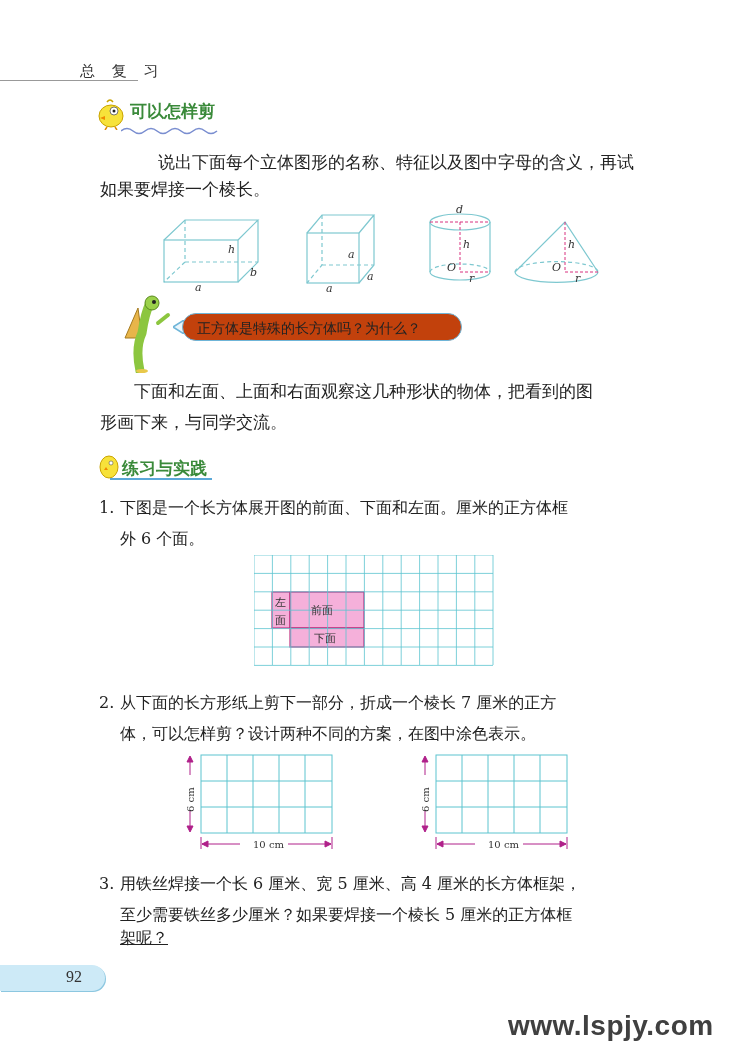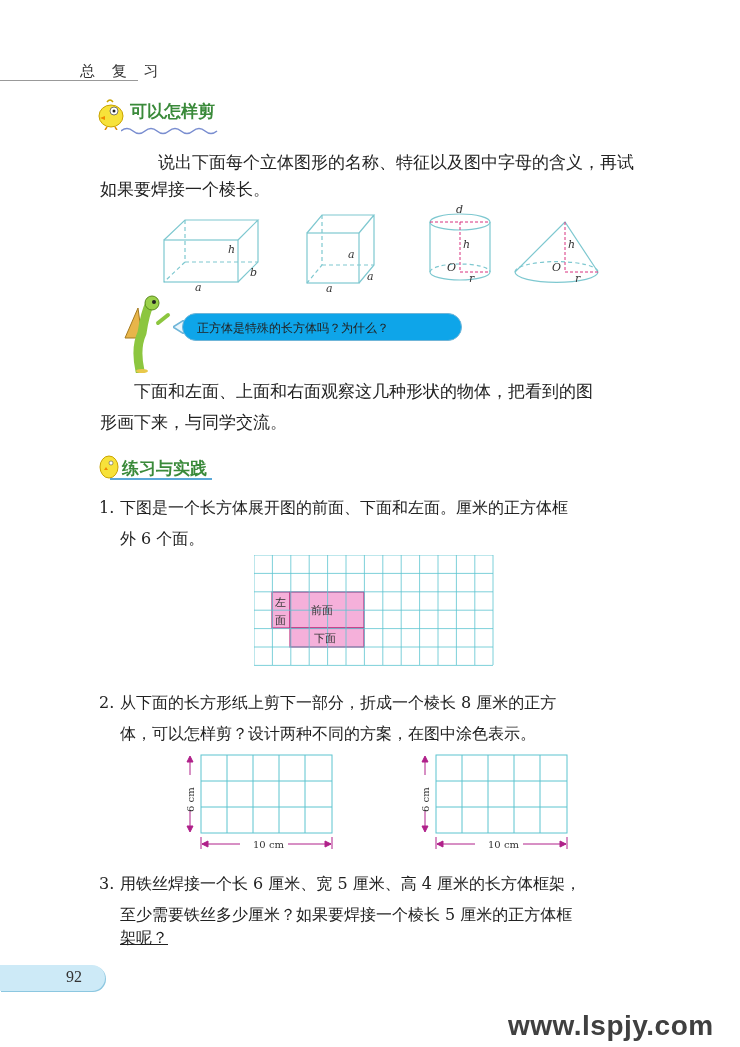--- a/index.html
+++ b/index.html
@@ -3,21 +3,21 @@
 <meta charset="utf-8">
 <style>
   html,body{margin:0;padding:0;background:#fff;}
   body{width:740px;height:1047px;position:relative;overflow:hidden;font-family:"DejaVu Serif",serif;color:#222;}
   .abs{position:absolute;}
   .header-title{left:80px;top:62px;font-size:15px;letter-spacing:6px;color:#333;}
   .header-rule{left:0;top:80px;width:138px;height:1px;background:#999;}
   .sec-title{font-family:"DejaVu Sans",sans-serif;font-size:17px;color:#3a8a3a;font-weight:bold;}
   .para{font-size:17px;line-height:31px;color:#222;}
   .q{font-size:16px;line-height:31px;color:#222;}
-  .bubble{left:182px;top:313px;width:280px;height:28px;border:1.5px solid #6fb5d8;border-radius:14px;background:#0ea5e9;font-size:12px;line-height:28px;padding-left:14px;box-sizing:border-box;}
+  .bubble{left:182px;top:313px;width:280px;height:28px;border:1.5px solid #6fb5d8;border-radius:14px;background:#c2410c;font-size:14px;line-height:28px;padding-left:14px;box-sizing:border-box;}
   .pagebox{left:0;top:965px;width:105px;height:26px;background:#cdeaf7;border-radius:0 14px 14px 0;box-shadow:1px 1px 0 #8cc7e0;}
   .pagenum{left:66px;top:968px;font-family:Liberation Serif, serif;font-size:16px;color:#333;}
   .watermark{left:508px;top:1010px;font-family:"Liberation Sans",sans-serif;font-weight:bold;font-size:28px;color:#404040;letter-spacing:0.5px;}
   svg text{font-family:"DejaVu Serif",serif;}
 </style>
 </head>
 <body>
 
 <div class="abs header-title">总 复 习</div>
 <div class="abs header-rule"></div>
@@ -149,21 +149,21 @@
         <line x1="239" y1="0" x2="239" y2="110"></line>
     </g>
     <text x="21" y="51" font-size="11" fill="#333">左</text>
     <text x="21" y="69" font-size="11" fill="#333">面</text>
     <text x="57" y="59" font-size="11" fill="#333">前面</text>
     <text x="60" y="87" font-size="11" fill="#333">下面</text>
   </svg>
 </div>
 
 <div class="abs q" style="left:99px;top:687px;">2.</div>
-<div class="abs q" style="left:120px;top:687px;">从下面的长方形纸上剪下一部分，折成一个棱长 8 厘米的正方</div>
+<div class="abs q" style="left:120px;top:687px;">从下面的长方形纸上剪下一部分，折成一个棱长 7 厘米的正方</div>
 <div class="abs q" style="left:120px;top:718px;">体，可以怎样剪？设计两种不同的方案，在图中涂色表示。</div>
 
 <div class="abs" style="left:180px;top:752px;">
   <svg width="160" height="100" viewBox="0 0 160 100">
     <g stroke="#5cc4cf" stroke-width="1" fill="none">
       <rect x="21" y="3" width="131" height="78"></rect>
       <line x1="47" y1="3" x2="47" y2="81"></line>
         <line x1="73" y1="3" x2="73" y2="81"></line>
         <line x1="99" y1="3" x2="99" y2="81"></line>
         <line x1="125" y1="3" x2="125" y2="81"></line>

